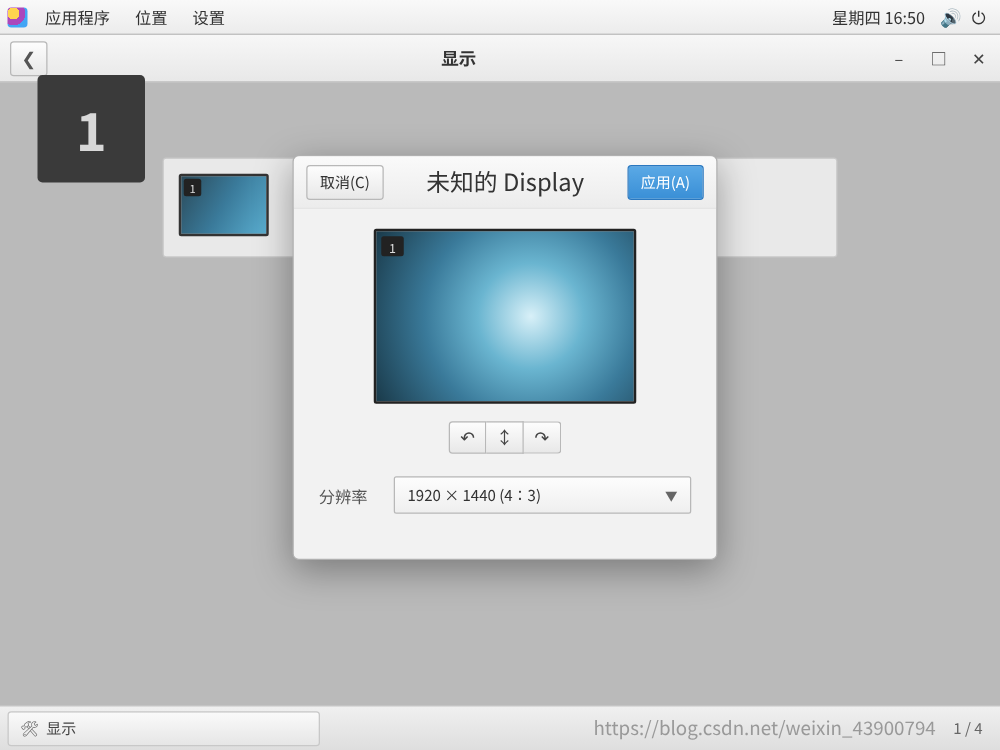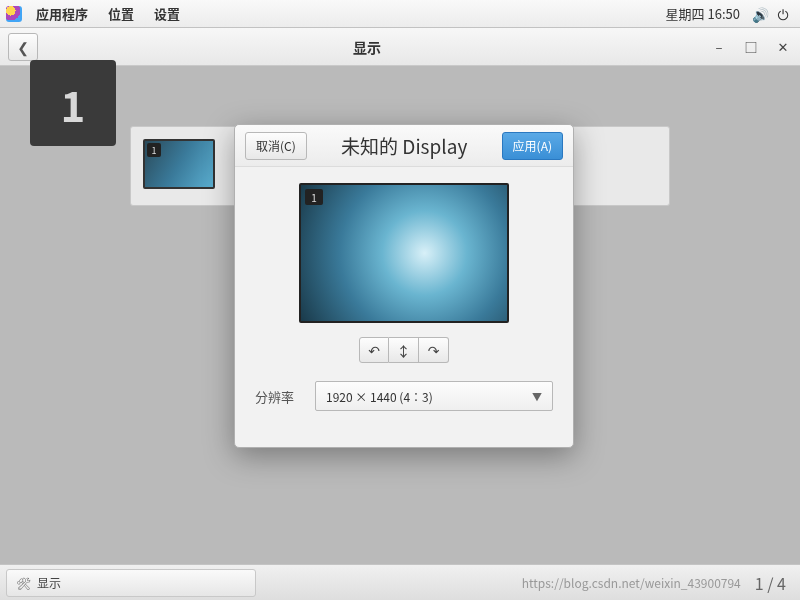--- a/index.html
+++ b/index.html
@@ -1,21 +1,21 @@
 <!DOCTYPE html>
 <html><head>
 <meta charset="utf-8">
 <style>
 * { box-sizing: border-box; margin: 0; padding: 0; font-family: "Noto Sans CJK SC", "WenQuanYi", sans-serif; }
 body { width: 800px; height: 600px; background: #bababa; overflow: hidden; position: relative; }
 
 
 .menubar { height: 28px; background: linear-gradient(#f9f9f9,#ececec); border-bottom: 1px solid #c2c2c2; display: flex; align-items: center; padding: 0 6px; font-size: 13px; color: #333; }
 .menubar .app-icon { width: 16px; height: 16px; margin-right: 4px; background: radial-gradient(circle at 30% 30%, #ffd54f 0 30%, #ab47bc 30% 60%, #42a5f5 60% 100%); border-radius: 3px; }
-.menubar .menu-item { padding: 0 10px; cursor: default; font-weight: bold; }
+.menubar .menu-item { padding: 0 10px; cursor: default; }
 .menubar .spacer { flex: 1; }
 .menubar .clock { padding: 0 10px; }
 .menubar .sys-icon { width: 22px; text-align: center; font-size: 14px; cursor: default; }
 
 
 .window { position: absolute; left: 0; top: 28px; right: 0; bottom: 36px; background: #bababa; }
 .titlebar { height: 38px; background: linear-gradient(#f7f7f7,#e8e8e8); border-bottom: 1px solid #c9c9c9; display: flex; align-items: center; padding: 0 8px; }
 .titlebar .back-btn { width: 30px; height: 28px; border: 1px solid #b8b8b8; border-radius: 3px; background: linear-gradient(#fdfdfd,#e8e8e8); display: flex; align-items: center; justify-content: center; font-size: 14px; color: #555; cursor: default; }
 .titlebar .title { flex: 1; text-align: center; font-size: 14px; color: #333; font-weight: bold; }
 .titlebar .win-btn { width: 18px; height: 18px; margin-left: 14px; display: flex; align-items: center; justify-content: center; font-size: 13px; color: #444; cursor: default; }
@@ -47,22 +47,22 @@
 .form-row .val { color: #333; }
 .combo { flex: 1; height: 30px; border: 1px solid #b8b8b8; border-radius: 2px; background: linear-gradient(#fdfdfd,#efefef); display: flex; align-items: center; padding: 0 10px; font-size: 12px; color: #333; cursor: default; position: relative; }
 .combo .caret { position: absolute; right: 10px; font-size: 10px; color: #666; }
 
 
 .taskbar { position: absolute; left: 0; right: 0; bottom: 0; height: 36px; background: linear-gradient(#f0f0f0,#dedede); border-top: 1px solid #c4c4c4; display: flex; align-items: center; padding: 0 6px; font-size: 12px; color: #444; }
 .task-item { display: flex; align-items: center; height: 28px; padding: 0 10px; border: 1px solid #c8c8c8; border-radius: 3px; background: linear-gradient(#fafafa,#e6e6e6); cursor: default; gap: 6px; width: 250px; }
 .task-item .tool-icon { width: 14px; height: 14px; position: relative; }
 .task-item .tool-icon::before { content: "🛠"; font-size: 12px; position: absolute; left: -1px; top: -2px; color: #666; }
 .taskbar .spacer { flex: 1; }
-.watermark { color: #999; font-size: 12px; padding-right: 6px; }
-.pager { padding: 0 8px; font-size: 16px; color: #666; }
+.watermark { color: #999; font-size: 15px; padding-right: 6px; }
+.pager { padding: 0 8px; font-size: 12px; color: #666; }
 </style>
 </head>
 <body>
 
 <div class="menubar">
   <span class="app-icon"></span>
   <span class="menu-item">应用程序</span>
   <span class="menu-item">位置</span>
   <span class="menu-item">设置</span>
   <span class="spacer"></span>

